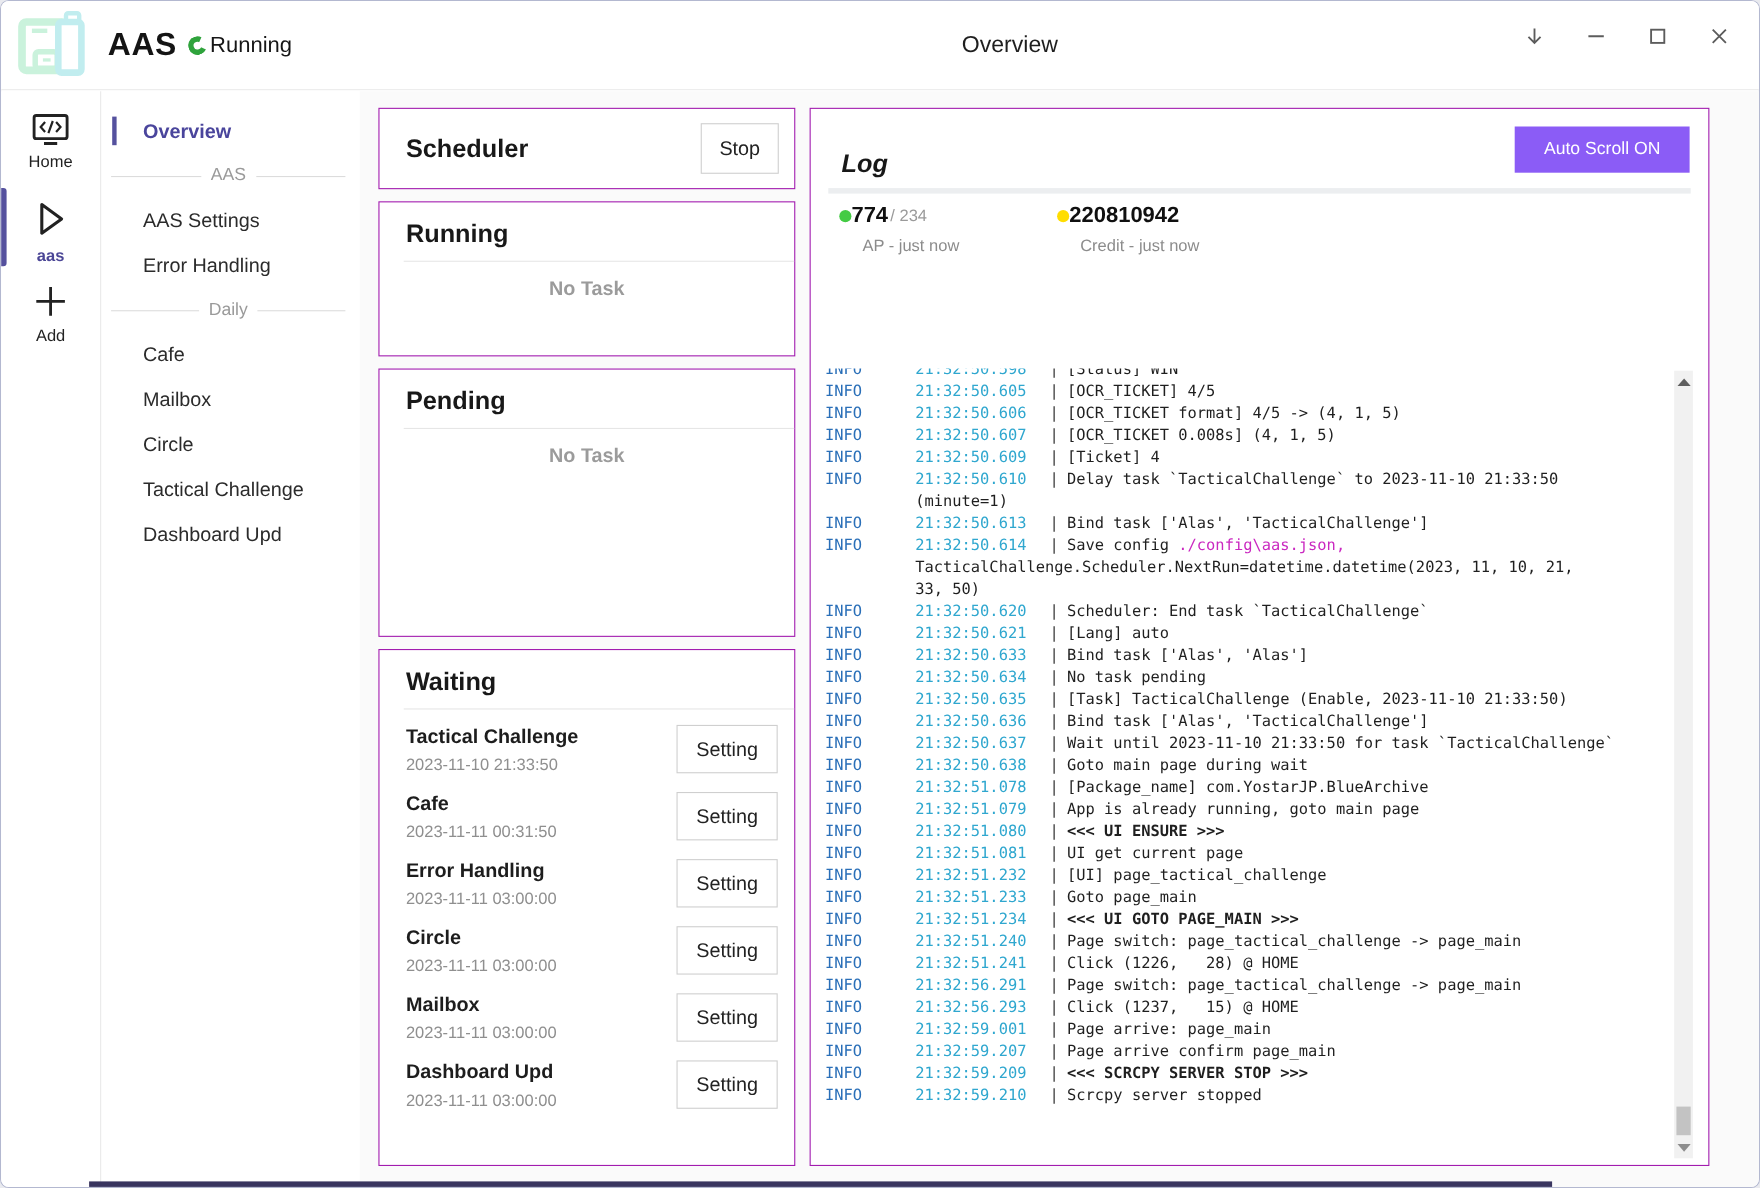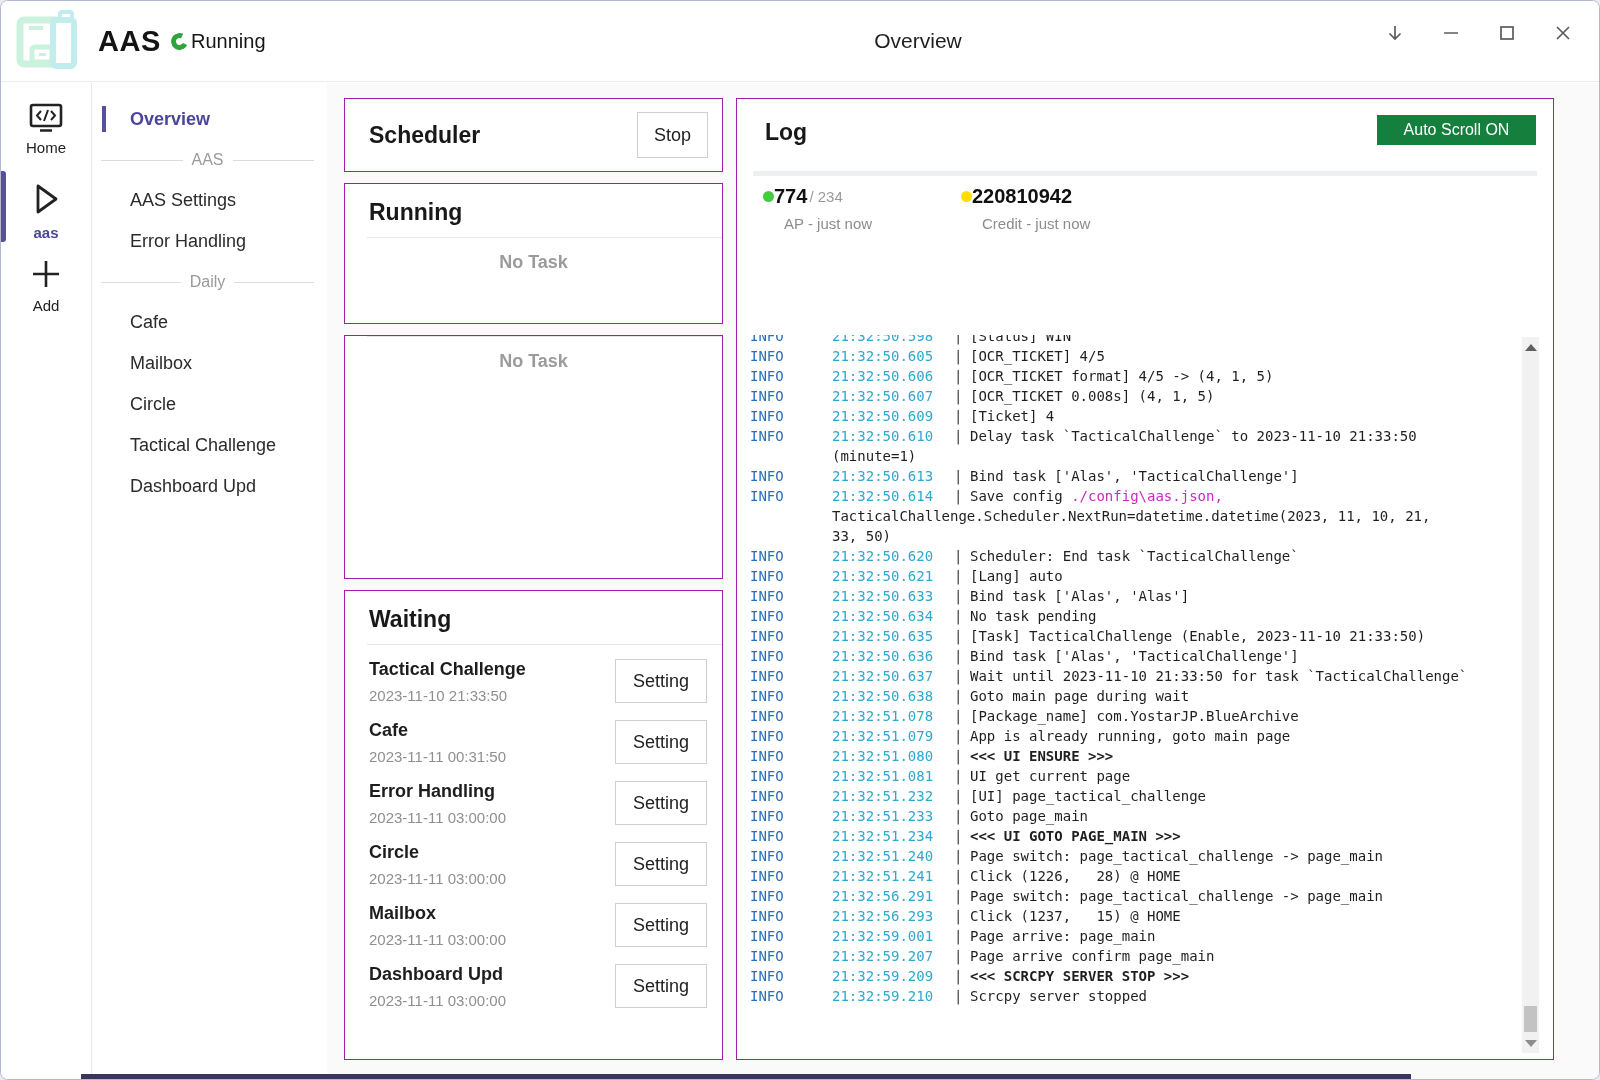--- a/index.html
+++ b/index.html
@@ -55,22 +55,22 @@
   .card-head { padding:15px 0 11px 24px; }
 
   .wait-items { position:absolute; left:24px; right:12px; top:66px; }
   .wait-item { position:relative; height:61px; }
   .wait-name { font-size:18px; font-weight:700; color:#1d1d1d; padding-top:2px; }
   .wait-time { font-size:15px; color:#8f8f8f; margin-top:7px; }
   .setting-btn { position:absolute; right:3px; top:2px; width:92px; height:44px; font-size:18px; }
 
   
   .card-log { left:409px; top:15px; width:818px; height:962px; }
-  .log-title { position:absolute; left:28px; top:20px; }
-  .autoscroll-btn { position:absolute; right:17px; top:16px; width:159px; height:30px; background:#15803d; color:#fff; font-size:16px; display:flex; align-items:center; justify-content:center; border:none; cursor:default; }
+  .log-title { position:absolute; left:28px; top:36px;font-style:italic; }
+  .autoscroll-btn { position:absolute; right:17px; top:16px; width:159px; height:42px; background:#8b5cf6; color:#fff; font-size:16px; display:flex; align-items:center; justify-content:center; border:none; cursor:default; }
   .log-divider { position:absolute; top:72px; left:16px; right:16px; height:5px; background:#eceef0; }
   .stats { position:absolute; top:86px; left:26px; right:20px; display:flex; }
   .stat { width:198px; }
   .stat-row { display:flex; align-items:center; gap:0; }
   .dot { width:11px; height:11px; border-radius:50%; flex:0 0 auto; }
   .stat-value { font-size:20px; font-weight:700; color:#101010; }
   .stat-suffix { font-size:15px; color:#9a9a9a; margin-left:2px; }
   .stat-label { margin-left:21px; margin-top:7px; font-size:15px; color:#8c8c8c; }
 
   .log-viewport { position:absolute; left:13px; top:236px; right:26px; height:677px; overflow:hidden; }
@@ -195,20 +195,21 @@
       <button class="btn-outline stop-btn">Stop</button>
     </div>
 
     <div class="card card-running">
       <div class="card-head"><span class="card-title">Running</span></div>
       <div class="divider"></div>
       <div class="no-task">No Task</div>
     </div>
 
     <div class="card card-pending">
+      <div class="card-head"><span class="card-title">Pending</span></div>
       <div class="divider"></div>
       <div class="no-task">No Task</div>
     </div>
 
     <div class="card card-waiting">
       <div class="card-head"><span class="card-title">Waiting</span></div>
       <div class="divider"></div>
       <div class="wait-items" id="wait-items">
           <div class="wait-item">
             <div class="wait-name">Tactical Challenge</div>

